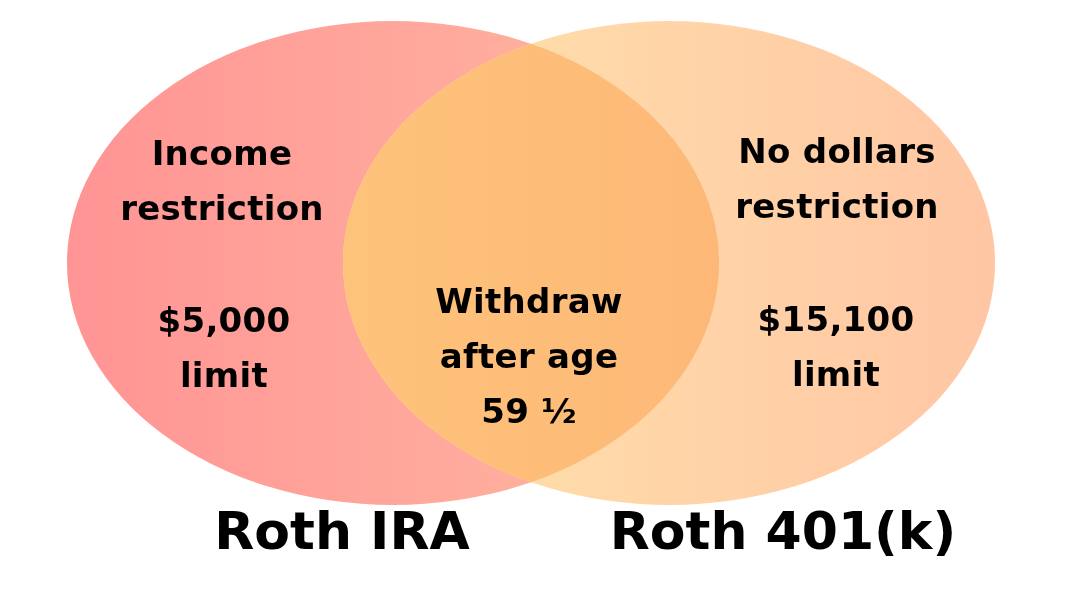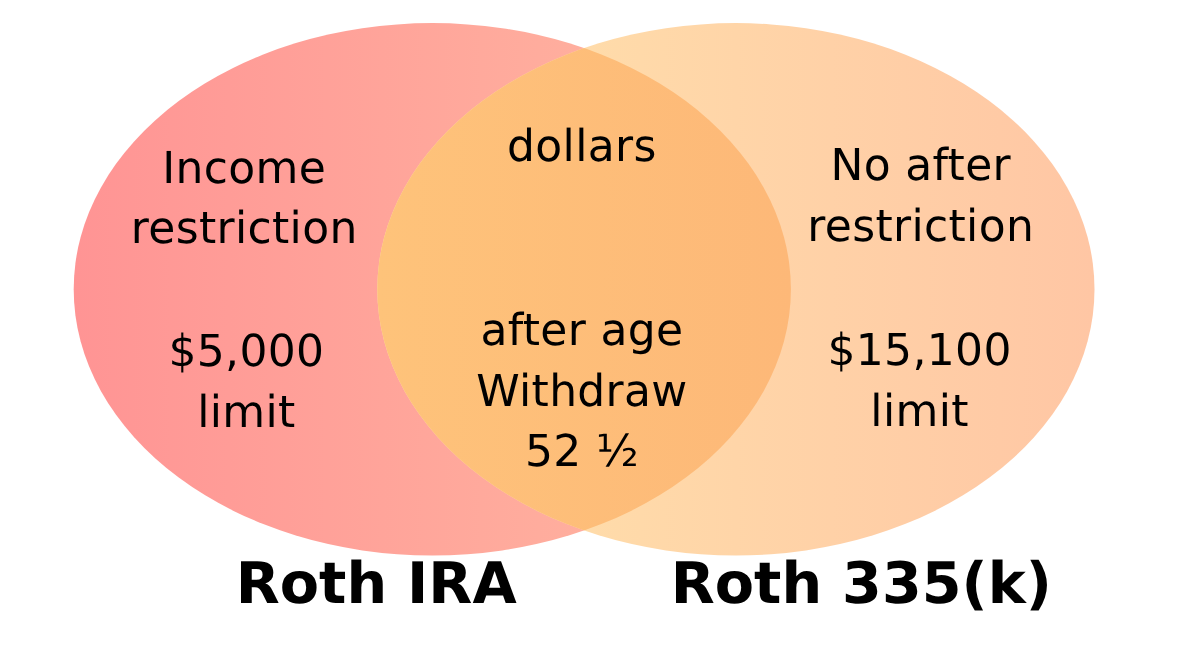--- a/index.html
+++ b/index.html
@@ -1,20 +1,20 @@
 <!DOCTYPE html>
 <html><head>
 <meta charset="utf-8">
 <style>
   html, body { margin:0; padding:0; background:#ffffff; }
   body { width:1080px; height:607px; position:relative; overflow:hidden;
          font-family:"DejaVu Sans", "Liberation Sans", sans-serif; }
   svg.venn { position:absolute; left:0; top:0; }
-  .label { position:absolute; text-align:center; font-weight:normal; color:#000;
-           font-size:40px; line-height:55px; white-space:nowrap; transform:translateX(-50%); letter-spacing:0.3px;}
+  .label { position:absolute; text-align:center; font-weight:bold; color:#000;
+           font-size:34px; line-height:55px; white-space:nowrap; transform:translateX(-50%); letter-spacing:0.3px;}
   .title { position:absolute; font-weight:bold; color:#000; font-size:52px;
            white-space:nowrap; transform:translateX(-50%); top:501px; line-height:60px; }
 </style>
 </head>
 <body>
 
 <svg class="venn" width="1080" height="607" viewBox="0 0 1080 607">
   <defs>
     <linearGradient id="gradLeft" x1="67" y1="0" x2="720" y2="0" gradientUnits="userSpaceOnUse">
       <stop offset="0" stop-color="#ff9494"></stop>
@@ -40,31 +40,30 @@
 <div class="label" style="left:222px; top:126px;">
   <div>Income</div>
   <div>restriction</div>
 </div>
 <div class="label" style="left:224px; top:293px;">
   <div>$5,000</div>
   <div>limit</div>
 </div>
 
 <div class="label" style="left:529px; top:106px;">
-  <div>dollars</div>
 </div>
 <div class="label" style="left:529px; top:274px;">
+  <div>Withdraw</div>
   <div>after age</div>
-  <div>Withdraw</div>
-  <div>52 ½</div>
+  <div>59 ½</div>
 </div>
 
 <div class="label" style="left:837px; top:124px;">
-  <div>No after</div>
+  <div>No dollars</div>
   <div>restriction</div>
 </div>
 <div class="label" style="left:836px; top:292px;">
   <div>$15,100</div>
   <div>limit</div>
 </div>
 
 <div class="title" style="left:342px;">Roth IRA</div>
-<div class="title" style="left:783px;">Roth 335(k)</div>
+<div class="title" style="left:783px;">Roth 401(k)</div>
 
 </body></html>

